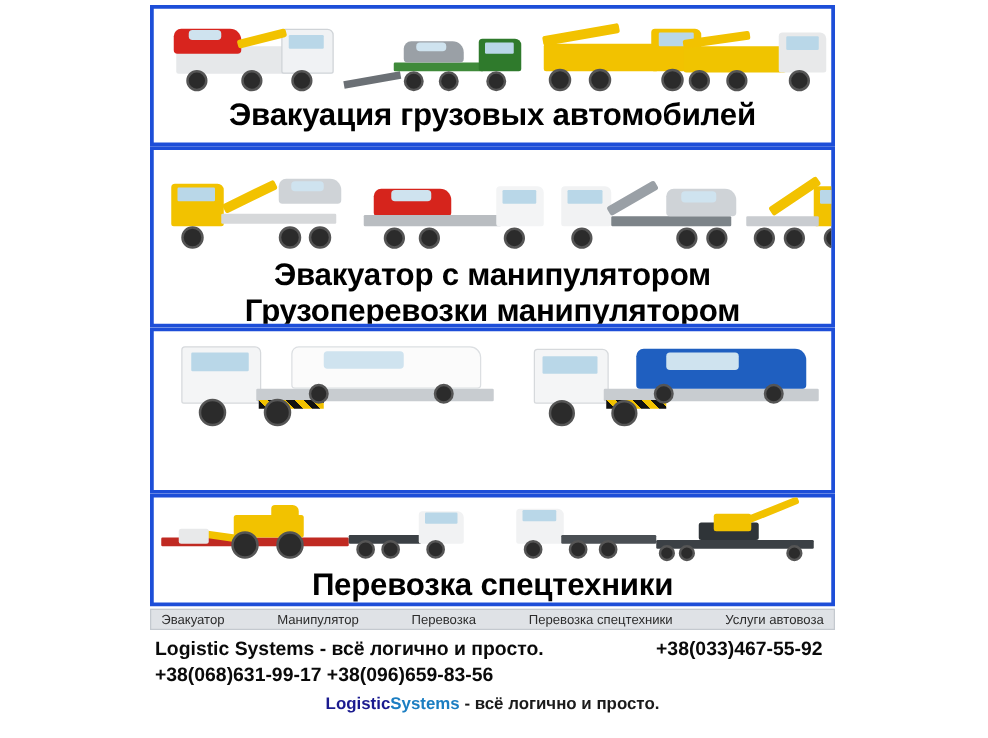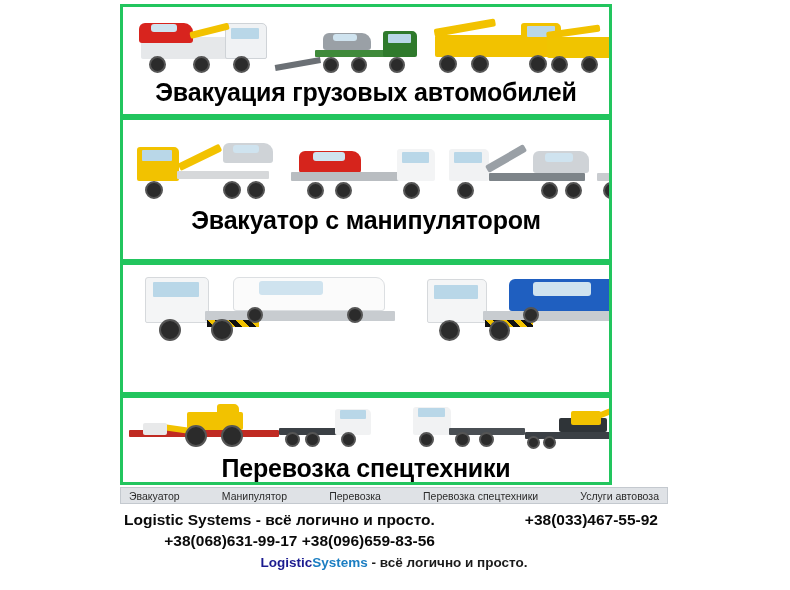--- a/index.html
+++ b/index.html
@@ -17,22 +17,22 @@
     position: relative;
     width: 790px;
     height: 590px;
     background: #ffffff;
   }
 
   
   .block {
     position: absolute;
     left: 120px;
-    width: 492px;
-    border: 3px solid #22c55e;
+    width: 548px;
+    border: 3px solid #1d4ed8;
     background: #ffffff;
     box-sizing: border-box;
     overflow: hidden;
   }
   .block-1 { top: 4px;   height: 113px; }
   .block-2 { top: 117px; height: 145px; }
   .block-3 { top: 262px; height: 133px; }
   .block-4 { top: 395px; height: 90px;  }
 
   .scene {
@@ -93,21 +93,21 @@
   .tagbar span {
     font-size: 10.5px;
     color: #2c2c2c;
     white-space: nowrap;
   }
   .info {
     display: flex;
     justify-content: space-between;
     padding: 6px 4px 0 4px;
   }
-  .info-left { text-align: right; }
+  .info-left { text-align: left; }
   .info-left div {
     font-size: 15.5px;
     font-weight: bold;
     color: #0a0a0a;
     line-height: 1.34;
     white-space: nowrap;
   }
   .info-right { text-align: left; padding-right: 6px; }
   .info-right div {
     font-size: 15.5px;
@@ -223,20 +223,21 @@
         <div class="cab" style="left:58px;bottom:20px;width:38px;height:32px;background:#f2c200;"></div>
         <div class="win" style="left:63px;bottom:38px;width:27px;height:11px;"></div>
         <div class="deck" style="left:4px;bottom:20px;width:58px;height:8px;background:#c9ccd0;"></div>
         <div class="boom" style="left:26px;bottom:28px;width:46px;height:8px;transform:rotate(-34deg);"></div>
         <div class="wheel" style="left:10px;bottom:2px;width:17px;height:17px;"></div>
         <div class="wheel" style="left:34px;bottom:2px;width:17px;height:17px;"></div>
         <div class="wheel" style="left:66px;bottom:2px;width:17px;height:17px;"></div>
       </div>
     </div>
     <div class="caption caption-2">Эвакуатор с манипулятором</div>
+    <div class="caption caption-2">Грузоперевозки манипулятором</div>
   </div>
 
   <div class="block block-3">
     <div class="scene scene-3">
 
       <div class="veh" style="left:18px;width:268px;height:72px;">
         <div class="cab" style="left:4px;bottom:18px;width:62px;height:44px;background:#f4f5f6;border:1px solid #d6d9dc;"></div>
         <div class="win" style="left:12px;bottom:44px;width:46px;height:15px;"></div>
         <div class="deck" style="left:64px;bottom:20px;width:190px;height:10px;background:#c8ccd0;"></div>
         <div class="stripe" style="left:66px;bottom:14px;width:52px;height:7px;"></div>

